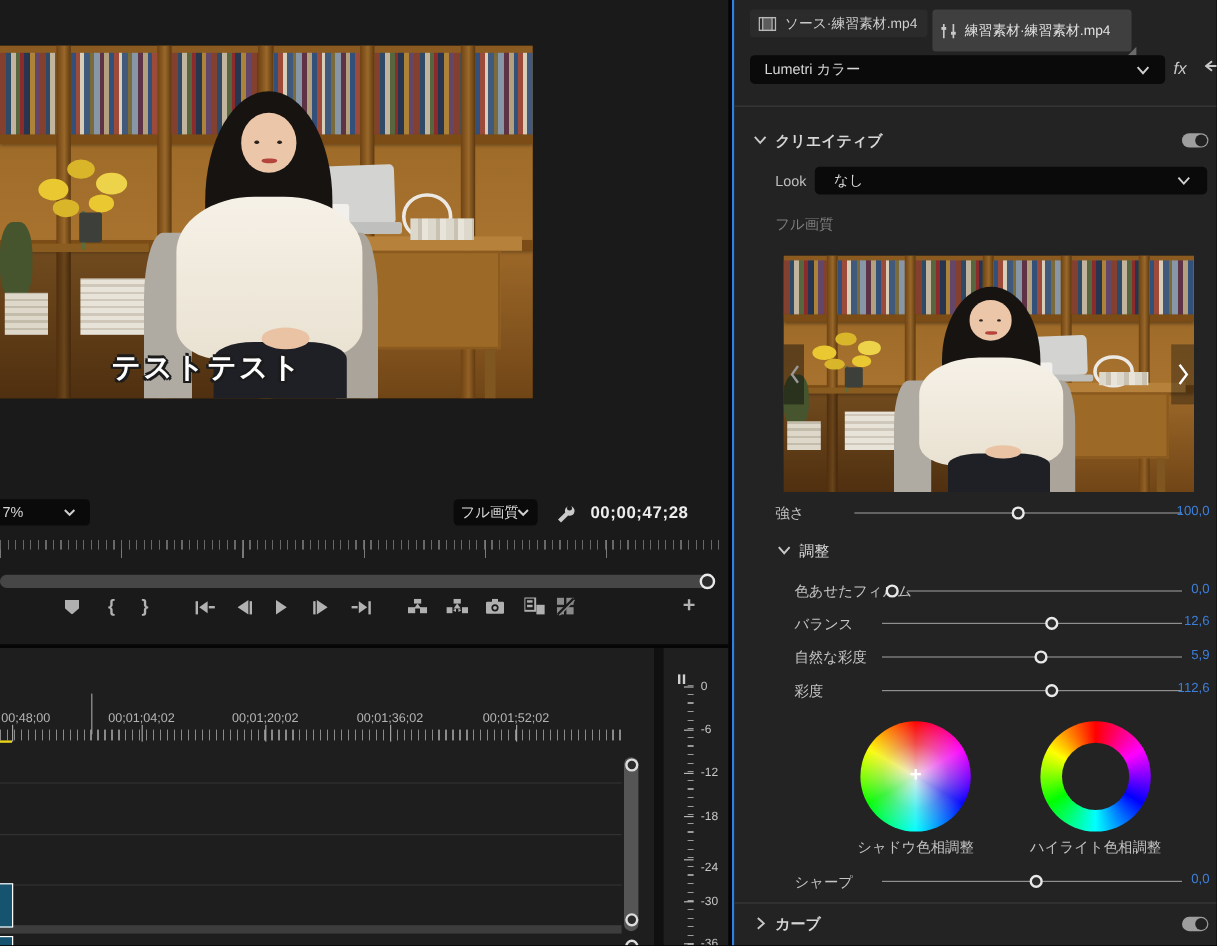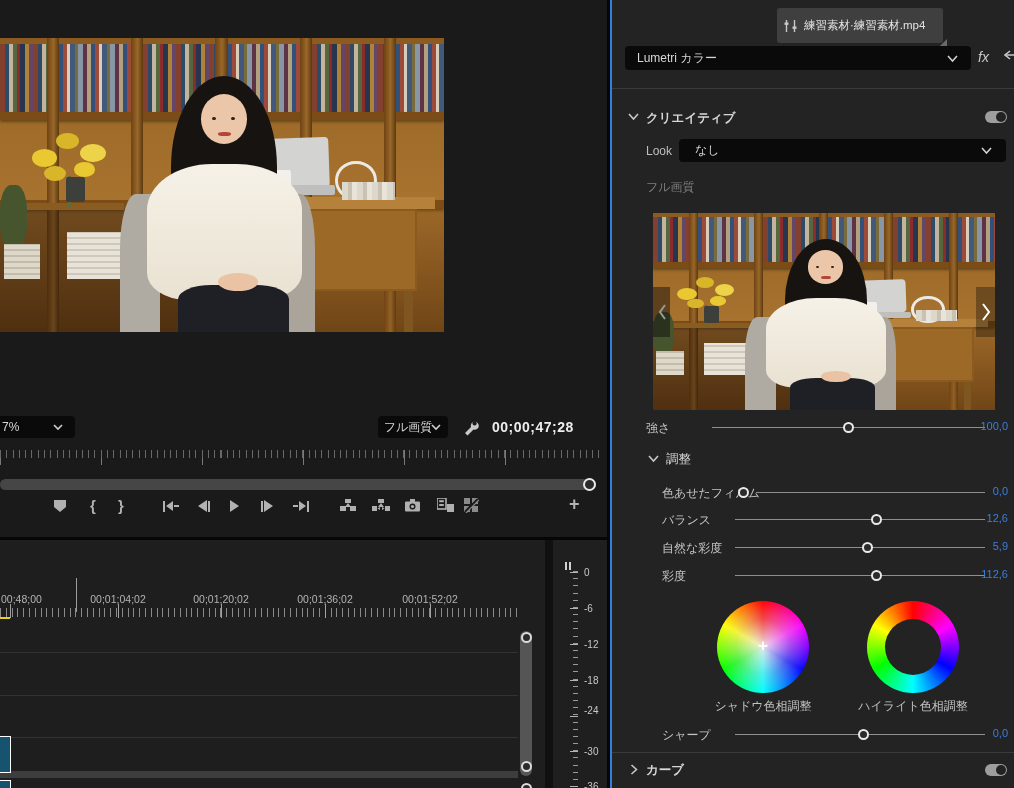--- a/index.html
+++ b/index.html
@@ -105,20 +105,21 @@
         <div class="abs" style="left:45.2%;top:19%;width:10.5%;height:17%;background:#ecc6a9;border-radius:50%;">
           <div class="abs" style="left:24%;top:46%;width:9%;height:7%;background:#2a211c;border-radius:50%;"></div>
           <div class="abs" style="left:64%;top:46%;width:9%;height:7%;background:#2a211c;border-radius:50%;"></div>
           <div class="abs" style="left:38%;top:76%;width:26%;height:9%;background:#b5453c;border-radius:40%;"></div>
         </div>
         <div class="abs" style="left:33%;top:43%;width:35%;height:46%;background:linear-gradient(180deg,#f6f1e7,#e9e2d2);border-radius:42% 42% 26% 26%/34% 34% 20% 20%;"></div>
         <div class="abs" style="left:40%;top:84%;width:25%;height:16%;background:#1f2026;border-radius:30% 30% 0 0;"></div>
         <div class="abs" style="left:49%;top:80%;width:9%;height:6%;background:#eac3a4;border-radius:50%;"></div>
       </div>
 
+      <div class="cap" style="left:93px;top:252px;font-size:24px;">テストテスト</div>
     </div>
 
     <div class="dd" style="left:-32px;top:416px;width:107px;height:22px;">
       <span class="txt" style="margin-left:34px;">7%</span>
       <svg class="abs" style="right:12px;top:8px;" width="10" height="7">
           <polyline points="1,1 5,5 9,1" fill="none" stroke="#cfcfcf" stroke-width="1.6"></polyline>
         </svg>
     </div>
 
     <div class="dd" style="left:378px;top:416px;width:70px;height:22px;justify-content:center;">
@@ -247,37 +248,46 @@
 
   <div class="abs" style="left:545px;top:540px;width:8px;height:248px;background:#101010;"></div>
   <div class="abs" style="left:553px;top:540px;width:54px;height:248px;background:#1f1f1f;overflow:hidden;">
     <div class="abs" style="left:12px;top:22px;width:2px;height:8px;background:#d0d0d0;"></div>
     <div class="abs" style="left:16px;top:22px;width:2px;height:8px;background:#d0d0d0;"></div>
     <div class="abs" style="left:20px;top:31px;width:5px;height:217px;background:repeating-linear-gradient(180deg,#9a9a9a 0 1px,transparent 1px 7.17px);"></div>
     <div class="abs" style="left:31px;top:27px;font-size:10px;color:#c8c8c8;">0</div>
     <div class="abs" style="left:31px;top:63px;font-size:10px;color:#c8c8c8;">-6</div>
     <div class="abs" style="left:31px;top:99px;font-size:10px;color:#c8c8c8;">-12</div>
     <div class="abs" style="left:31px;top:135px;font-size:10px;color:#c8c8c8;">-18</div>
-    <div class="abs" style="left:31px;top:165px;font-size:10px;color:#c8c8c8;">-24</div>
+    <div class="abs" style="left:31px;top:178px;font-size:10px;color:#c8c8c8;">-24</div>
     <div class="abs" style="left:31px;top:206px;font-size:10px;color:#c8c8c8;">-30</div>
     <div class="abs" style="left:31px;top:241px;font-size:10px;color:#c8c8c8;">-36</div>
     <div class="abs" style="left:17px;top:32px;width:8px;height:1px;background:#b5b5b5;"></div>
     <div class="abs" style="left:17px;top:68px;width:8px;height:1px;background:#b5b5b5;"></div>
     <div class="abs" style="left:17px;top:104px;width:8px;height:1px;background:#b5b5b5;"></div>
     <div class="abs" style="left:17px;top:140px;width:8px;height:1px;background:#b5b5b5;"></div>
     <div class="abs" style="left:17px;top:176px;width:8px;height:1px;background:#b5b5b5;"></div>
     <div class="abs" style="left:17px;top:211px;width:8px;height:1px;background:#b5b5b5;"></div>
     <div class="abs" style="left:17px;top:246px;width:8px;height:1px;background:#b5b5b5;"></div>
   </div>
 
   <div class="abs" style="left:607px;top:0;width:3px;height:788px;background:#050505;"></div>
   <div class="abs" style="left:610px;top:0;width:2px;height:788px;background:#2f80e0;"></div>
 
   <div class="abs" style="left:612px;top:0;width:402px;height:788px;background:#232323;overflow:hidden;">
 
+    <div class="abs" style="left:13px;top:8px;width:148px;height:23px;background:#2b2b2b;border-radius:3px;display:flex;align-items:center;">
+      <svg style="margin-left:7px;" width="15" height="12" viewBox="0 0 15 12">
+        <rect x="0.7" y="0.7" width="13.6" height="10.6" fill="none" stroke="#b8b8b8" stroke-width="1.2"></rect>
+        <rect x="3.6" y="0.7" width="7.8" height="10.6" fill="#b8b8b8" opacity=".35"></rect>
+        <line x1="3.6" y1="0" x2="3.6" y2="12" stroke="#b8b8b8" stroke-width="1"></line>
+        <line x1="11.4" y1="0" x2="11.4" y2="12" stroke="#b8b8b8" stroke-width="1"></line>
+      </svg>
+      <span style="font-size:11.5px;color:#cfcfcf;margin-left:7px;white-space:nowrap;">ソース·練習素材.mp4</span>
+    </div>
     <div class="abs" style="left:165px;top:8px;width:166px;height:35px;background:#3f3f3f;border-radius:3px;display:flex;align-items:center;">
       <svg style="margin-left:7px;" width="13" height="12" viewBox="0 0 13 12">
         <line x1="2.5" y1="0" x2="2.5" y2="12" stroke="#c8c8c8" stroke-width="1.4"></line>
         <line x1="10.5" y1="0" x2="10.5" y2="12" stroke="#c8c8c8" stroke-width="1.4"></line>
         <rect x="0.5" y="2.5" width="4" height="2.4" fill="#c8c8c8"></rect>
         <rect x="8.5" y="6.5" width="4" height="2.4" fill="#c8c8c8"></rect>
       </svg>
       <span style="font-size:11.5px;color:#e2e2e2;margin-left:7px;white-space:nowrap;">練習素材·練習素材.mp4</span>
       <div style="position:absolute;right:-4px;bottom:-3px;width:0;height:0;border-left:7px solid transparent;border-bottom:7px solid #6a6a6a;"></div>
     </div>

